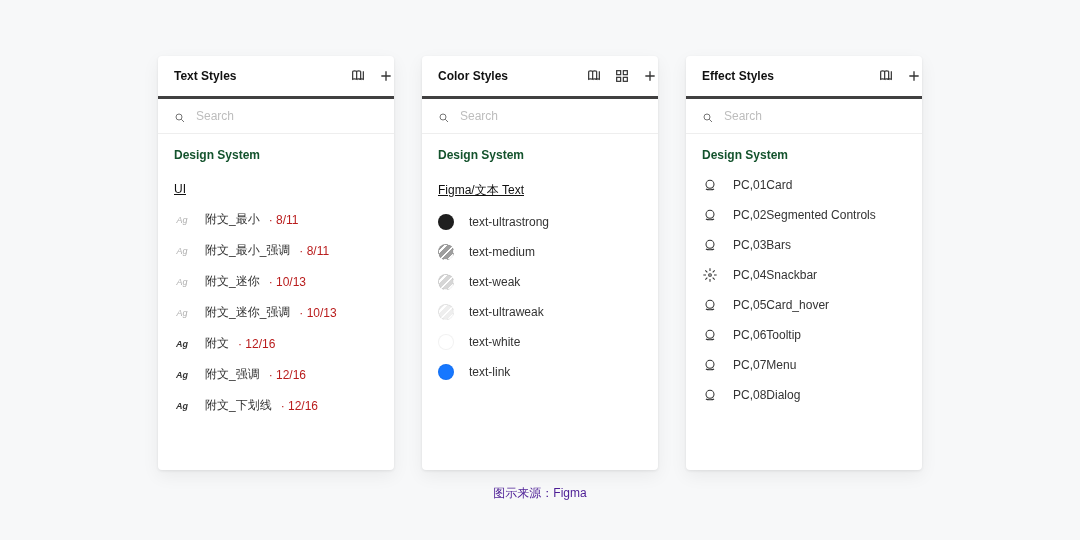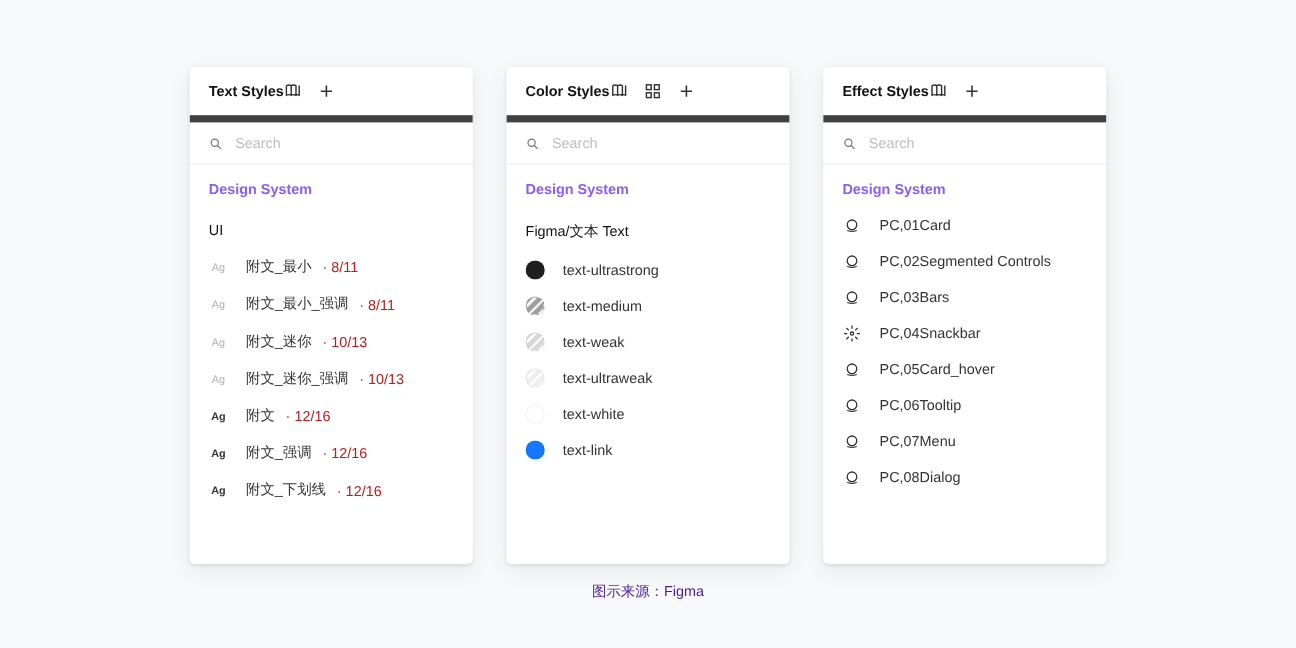--- a/index.html
+++ b/index.html
@@ -23,23 +23,23 @@
   height: 414px;
   border-radius: 4px;
   box-shadow: 0 1px 3px rgba(0,0,0,0.08), 0 6px 18px rgba(0,0,0,0.06);
   display: flex;
   flex-direction: column;
   overflow: hidden;
 }
 .panel-header {
   display: flex;
   align-items: center;
-  justify-content: flex-start;
+  justify-content: space-between;
   padding: 12px 0 12px 16px;
-  border-bottom: 6px solid #404040;
+  border-bottom: 3px solid #404040;
 }
 .panel-title {
   font-size: 12px;
   font-weight: 600;
   color: #111;
 }
 .panel-actions {
   display: flex;
   align-items: center;
   gap: 12px;
@@ -71,46 +71,48 @@
   outline: none;
   font-size: 12px;
   color: #b91c1c;
   width: 100%;
   background: transparent;
 }
 .search-input::placeholder { color: #bdbdbd; }
 .section-label {
   font-size: 12px;
   font-weight: 600;
-  color: #8b5cf6;
+  color: #14532d;
   padding: 14px 16px 8px;
 }
 .group-label {
   font-size: 12px;
   color: #111;
   padding: 12px 16px 8px;
+  text-decoration: underline;
 }
 .list {
   flex: 1;
   overflow: hidden;
   padding-bottom: 4px;
 }
 .item {
   display: flex;
   align-items: center;
   gap: 15px;
   padding: 7px 16px;
   cursor: pointer;
 }
 .swatch-ag {
   font-size: 9px;
   color: #b0b0b0;
   font-weight: 500;
   width: 16px;
   text-align: center;
+  font-style: italic;
 }
 .swatch-ag.strong { color: #333; font-weight: 700; }
 .item-label {
   font-size: 12px;
   color: #333;
   white-space: nowrap;
 }
 .item-meta {
   font-size: 12px;
   color: #b91c1c;

